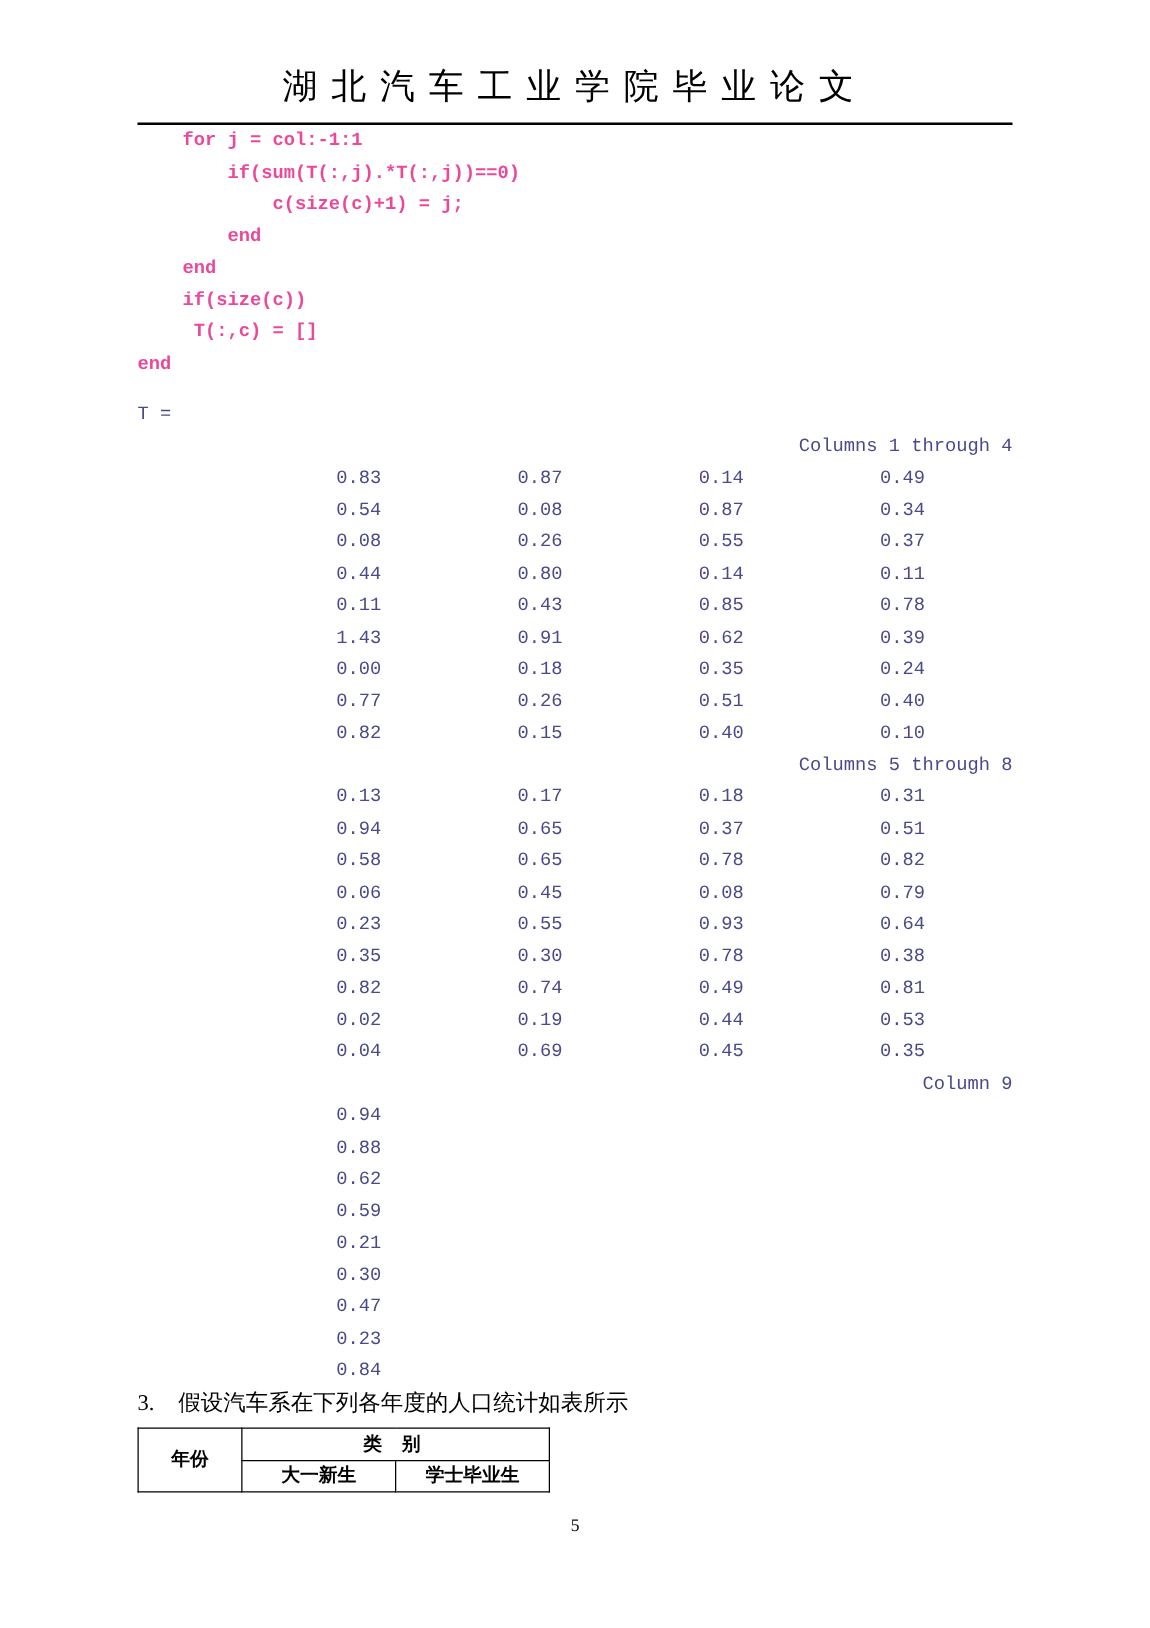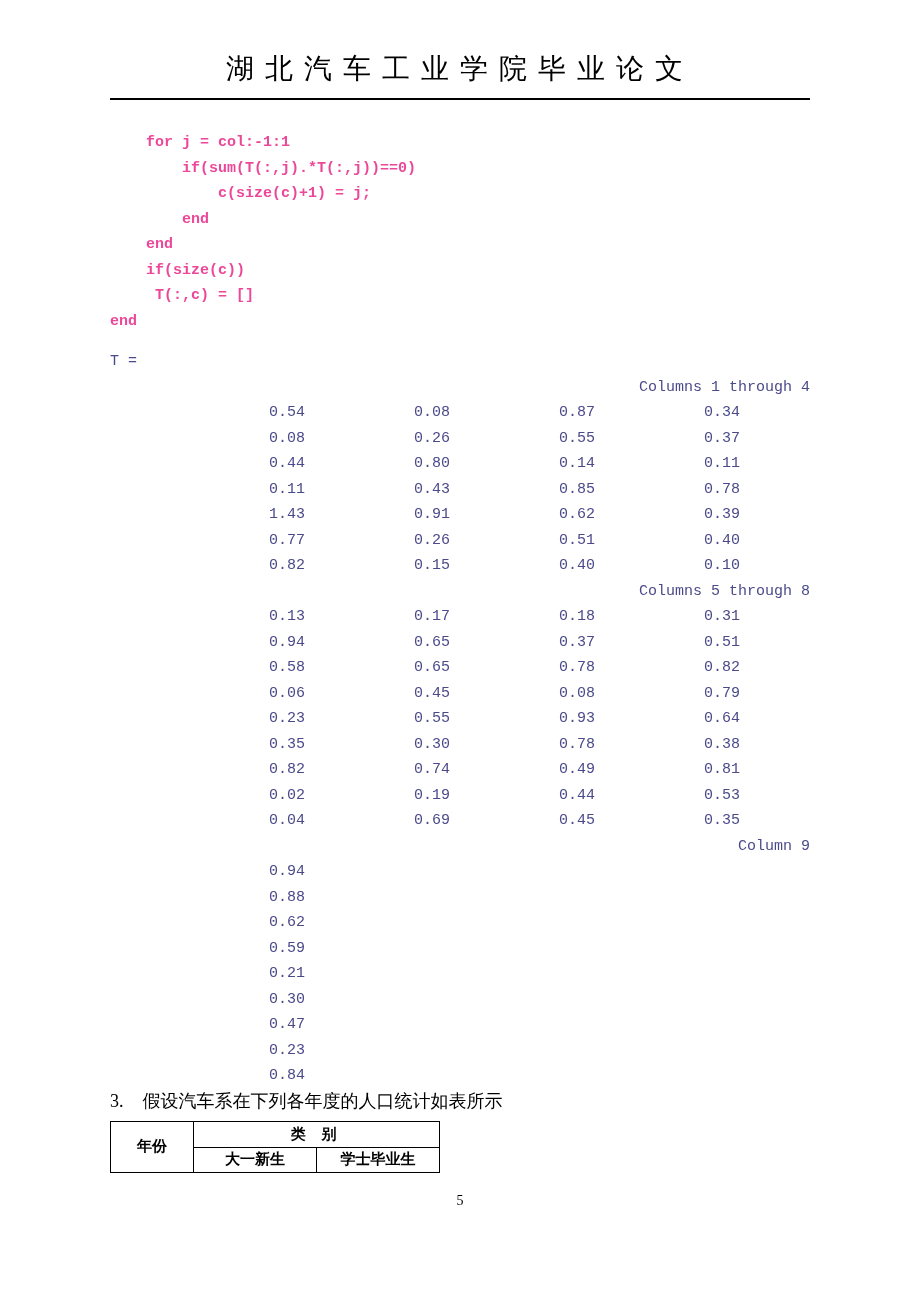--- a/index.html
+++ b/index.html
@@ -14,21 +14,20 @@
     padding: 50px 110px 30px 110px;
     box-sizing: border-box;
   }
   .header-title {
     text-align: center;
     font-size: 28px;
     letter-spacing: 11px;
     font-family: "SimSun", serif;
     padding-bottom: 10px;
     border-bottom: 2px solid #000;
-    margin-bottom: 30px;
   }
   .code-block {
     font-family: "Courier New", monospace;
     font-size: 15px;
     font-weight: bold;
     color: #ec4899;
     line-height: 1.7;
     white-space: pre;
     margin-bottom: 15px;
   }
@@ -114,20 +113,26 @@
 <span>    end</span>
 <span>    if(size(c))</span>
 <span>     T(:,c) = []</span>
 <span>end</span></div>
 
   <div class="output-block">
     <div class="output-var">T =</div>
     <div class="output-header">Columns 1 through 4</div>
     <table class="output-table">
       <tbody>
+          <tr>
+            <td>0.83</td>
+            <td>0.87</td>
+            <td>0.14</td>
+            <td>0.49</td>
+          </tr>
       <tr>
             <td>0.54</td>
             <td>0.08</td>
             <td>0.87</td>
             <td>0.34</td>
           </tr>
       <tr>
             <td>0.08</td>
             <td>0.26</td>
             <td>0.55</td>
@@ -143,20 +148,26 @@
             <td>0.11</td>
             <td>0.43</td>
             <td>0.85</td>
             <td>0.78</td>
           </tr>
       <tr>
             <td>1.43</td>
             <td>0.91</td>
             <td>0.62</td>
             <td>0.39</td>
+          </tr>
+      <tr>
+            <td>0.00</td>
+            <td>0.18</td>
+            <td>0.35</td>
+            <td>0.24</td>
           </tr>
       <tr>
             <td>0.77</td>
             <td>0.26</td>
             <td>0.51</td>
             <td>0.40</td>
           </tr>
       <tr>
             <td>0.82</td>
             <td>0.15</td>

